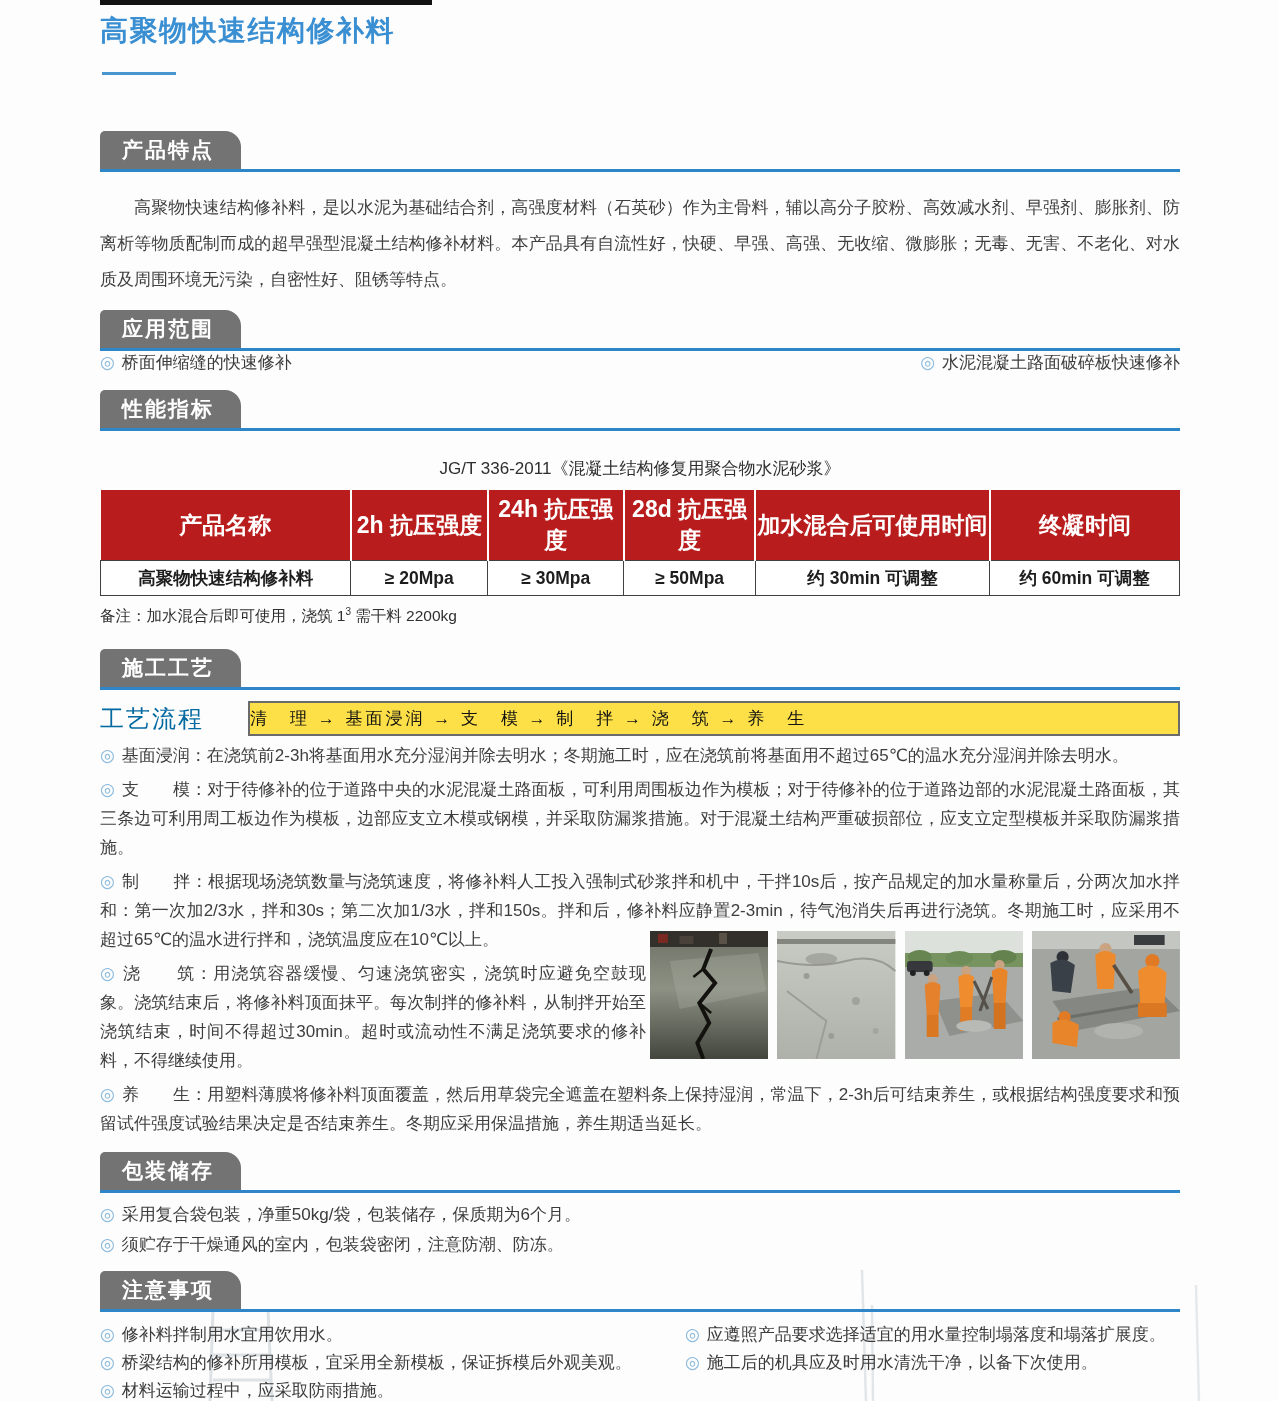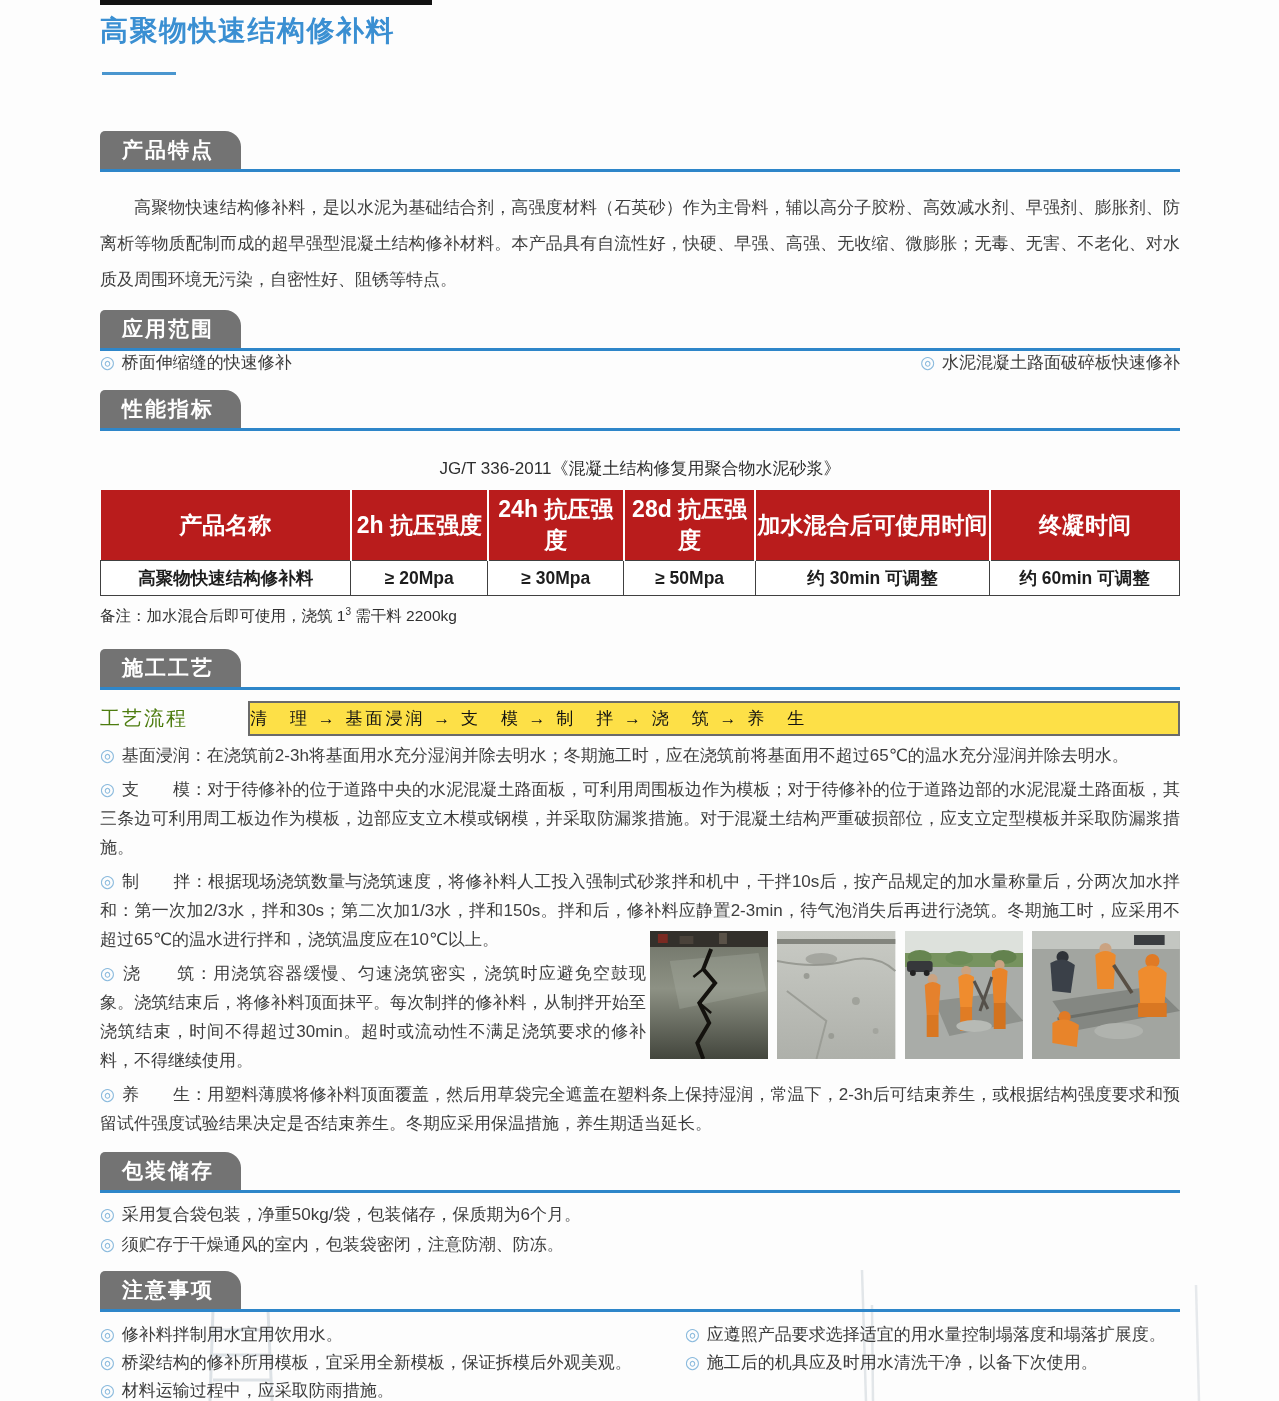--- a/index.html
+++ b/index.html
@@ -58,21 +58,21 @@
   table.perf th + th { border-left:2px solid #fff; }
   table.perf td {
     border:1.5px solid #404040; background:#fff;
     font-size:17.5px; font-weight:600; color:#1d1d1d;
     text-align:center; padding:5px 0;
   }
   .note-line { margin-top:10px; font-size:15.5px; color:#2f2f2f; }
   .note-line sup { font-size:10px; }
 
   .flow-row { margin-top:11px; display:flex; align-items:center; }
-  .flow-label { width:148px; font-size:20px; color:#4d7c0f; letter-spacing:2px; flex:none; }
+  .flow-label { width:148px; font-size:24px; color:#0369a1; letter-spacing:2px; flex:none; }
   .flow-box {
     flex:1; border:2px solid #6b6b6b; background:#fde047;
     text-align:left; padding:4px 0;
     font-size:17px; font-weight:normal; color:#111; letter-spacing:3px;
   }
 
   .steps-wrap { position:relative; margin-top:4px; }
   .step {
     margin-top:5px;
     font-size:17px; line-height:29px; color:#3e3e3e; text-align:justify;

